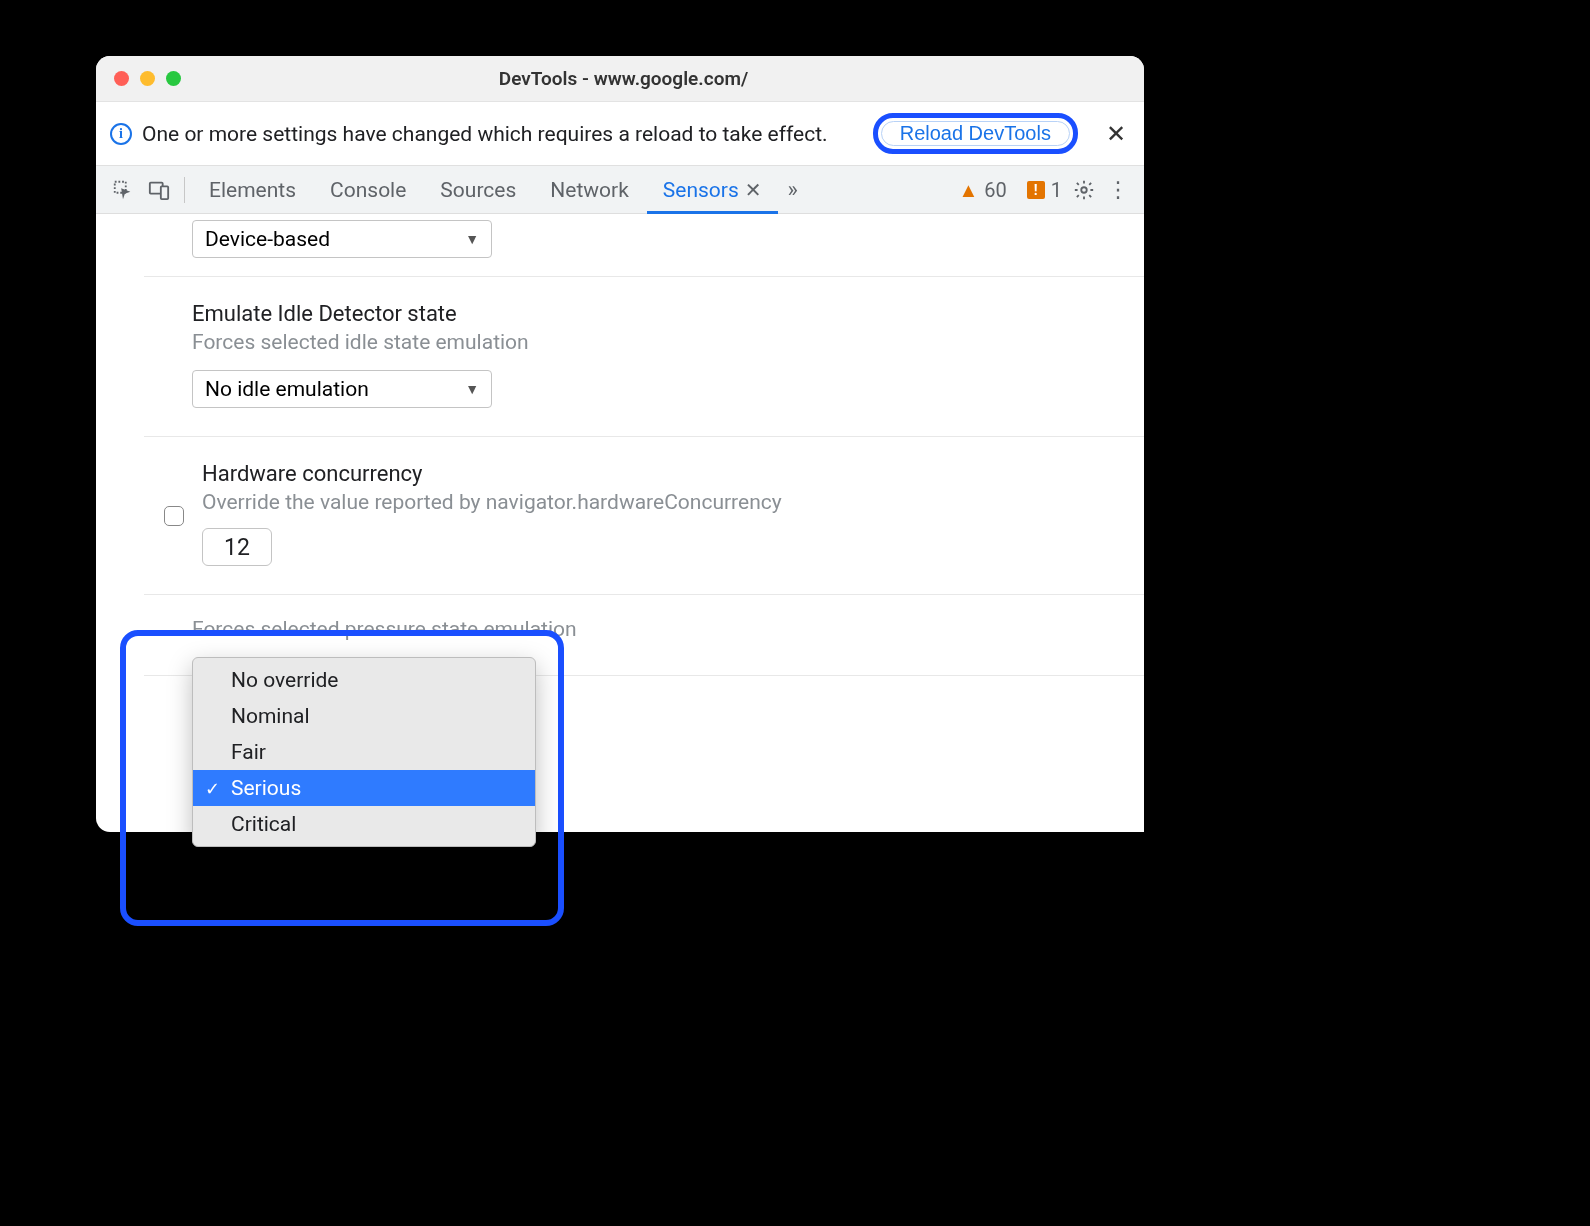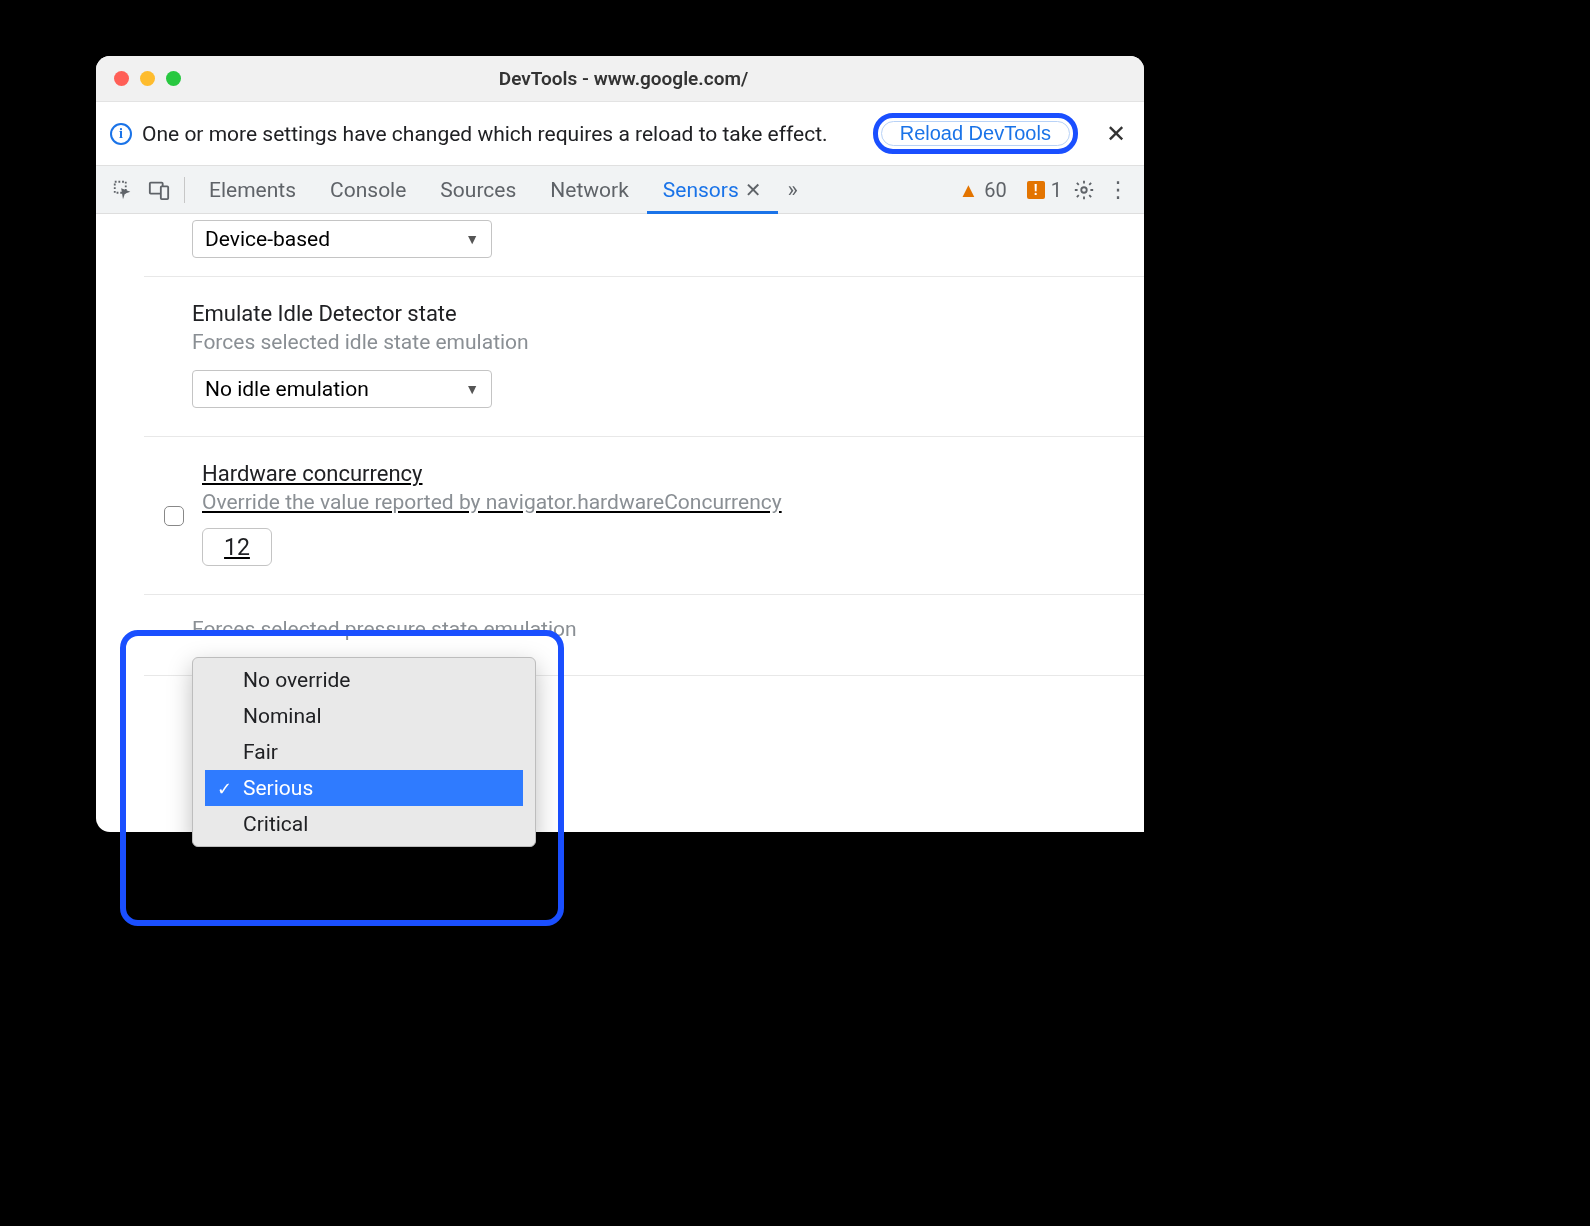--- a/index.html
+++ b/index.html
@@ -156,21 +156,21 @@
     height: 38px;
     border: 1px solid #c4c4c4;
     border-radius: 4px;
     background:#fff;
     display:flex; align-items:center; justify-content:space-between;
     padding: 0 12px;
     font-size:21px;
     cursor:pointer;
   }
   .select .chev { color:#555; font-size:14px;}
-  .hw-row { display:flex; align-items:center; gap:18px;text-decoration:underline;}
+  .hw-row { display:flex; align-items:center; gap:18px;}
   .checkbox {
     width:20px; height:20px;
     border:1.5px solid #888; border-radius:5px;
     margin-top:4px; cursor:pointer; flex-shrink:0;
     margin-left: -28px;
   }
   .num-input {
     width: 70px; height:38px;
     border:1px solid #c4c4c4; border-radius:6px;
     display:flex; align-items:center; justify-content:center;
@@ -196,21 +196,21 @@
   
   .dropdown-popup {
     position:absolute;
     left: 48px;
     width: 344px;
     background:#e9e9e9;
     border:1px solid #bdbdbd;
     border-radius:6px;
     box-shadow: 0 8px 24px rgba(0,0,0,0.25);
     z-index: 30;
-    padding: 4px 12px;
+    padding: 4px 0;
   }
   .dropdown-popup .option {
     height: 36px;
     display:flex; align-items:center;
     padding-left: 38px;
     font-size:21px;
     color:#202124;
     cursor:pointer;
     position:relative;
   }

